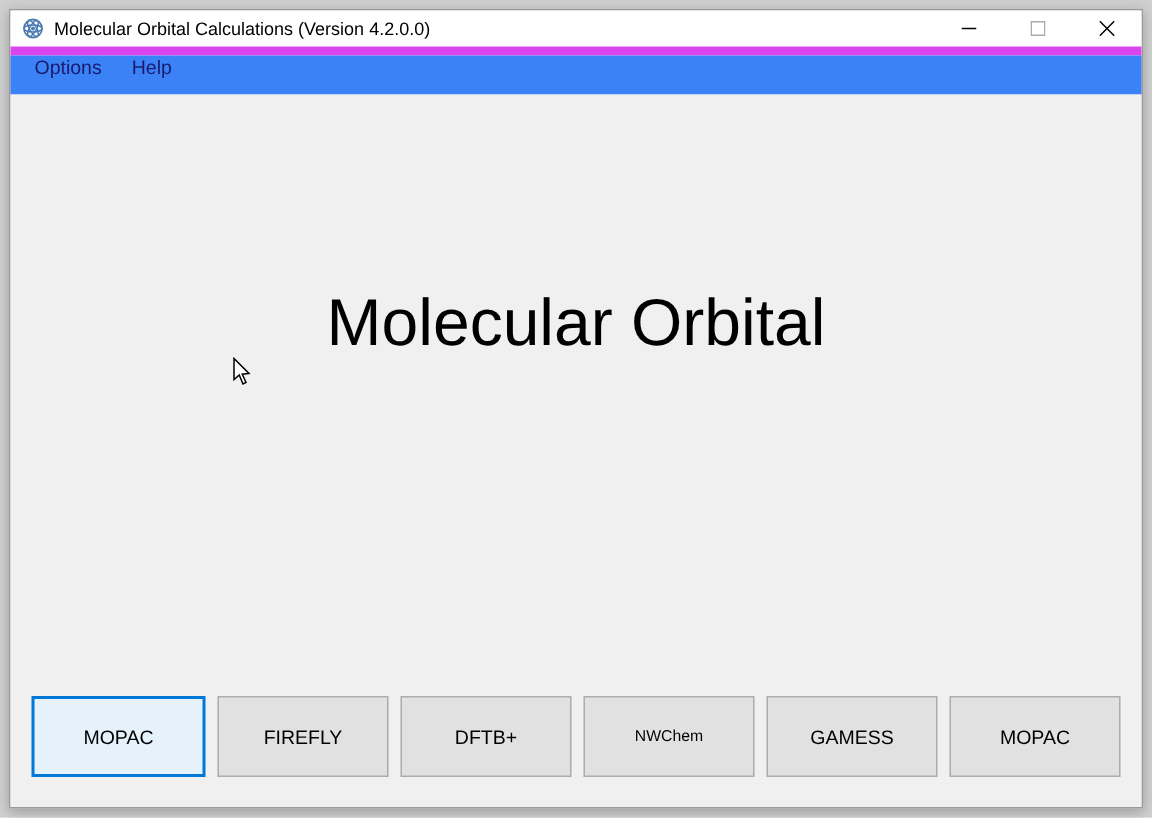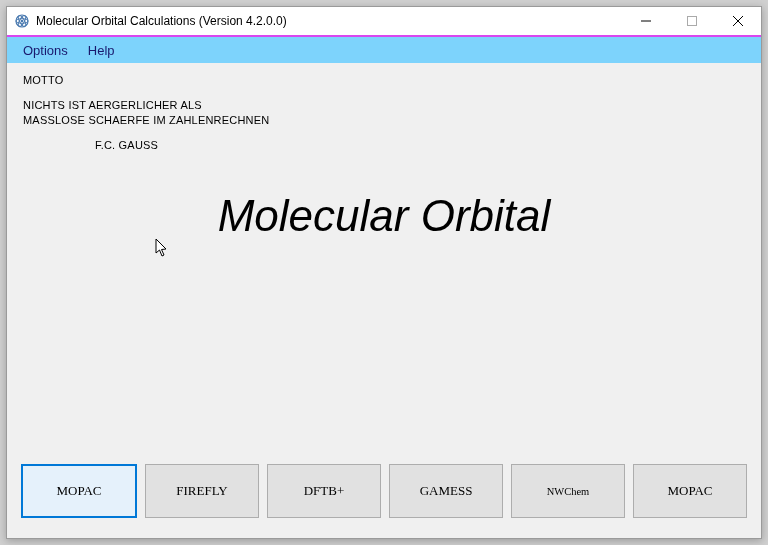--- a/index.html
+++ b/index.html
@@ -22,21 +22,21 @@
     box-shadow: 0 2px 8px rgba(0,0,0,0.25);
     display: flex;
     flex-direction: column;
   }
   .titlebar {
     height: 30px;
     background: #ffffff;
     display: flex;
     align-items: center;
     padding-left: 7px;
-    border-bottom: 2px solid #d946ef;
+    border-bottom: 6px solid #d946ef;
     flex: 0 0 auto;
   }
   .titlebar .app-icon {
     width: 16px; height: 16px;
     margin-right: 6px;
     display: inline-flex;
   }
   .titlebar .title {
     font-size: 12px;
     color: #000;
@@ -53,23 +53,23 @@
     display: flex;
     align-items: center;
     justify-content: center;
     font-size: 14px;
     color: #333;
   }
   .win-controls .ctl.max { color: #aaa; }
   .win-controls .ctl.close svg { stroke: #000; }
   .menubar {
     height: 26px;
-    background: #7dd3fc;
-    display: flex;
-    align-items: center;
+    background: #3b82f6;
+    display: flex;
+    align-items: flex-start;
     padding-left: 16px;
     gap: 20px;
     flex: 0 0 auto;
     font-size: 13px;
     color: #1a1a6e;
   }
   .menubar .menu-item {
     cursor: default;
   }
   .client {
@@ -90,21 +90,20 @@
   .motto .author { margin-top: 10px; padding-left: 72px; }
   .big-title {
     position: absolute;
     left: 0; right: 0;
     top: 128px;
     text-align: center;
     font-size: 44px;
     line-height: 1.12;
     color: #000;
     font-weight: 400;
-    font-style: italic;
   }
   .cursor {
     position: absolute;
     left: 148px;
     top: 175px;
     width: 14px; height: 20px;
     pointer-events: none;
   }
   .button-row {
     position: absolute;
@@ -116,21 +115,21 @@
   }
   .eng-btn {
     flex: 1 1 0;
     height: 54px;
     background: #e1e1e1;
     border: 1px solid #adadad;
     display: flex;
     align-items: center;
     justify-content: center;
     font-size: 13px;
-    font-family: Liberation Serif, serif;
+    font-family: Liberation Sans, sans-serif;
     color: #000;
     cursor: default;
   }
   .eng-btn.small { font-size: 10.5px; }
   .eng-btn.selected {
     border: 2px solid #0078d7;
     background: #e5f1fb;
   }
 </style>
 </head>
@@ -169,40 +168,34 @@
     </div>
   </div>
 
   <div class="menubar">
     <span class="menu-item">Options</span>
     <span class="menu-item">Help</span>
   </div>
 
   <div class="client">
 
-    <div class="motto">
-      <div class="mlabel">MOTTO</div>
-      <div>NICHTS IST AERGERLICHER ALS</div>
-      <div>MASSLOSE SCHAERFE IM ZAHLENRECHNEN</div>
-      <div class="author">F.C. GAUSS</div>
-    </div>
 
     <div class="big-title">
       <div>Molecular Orbital</div>
     </div>
 
     <div class="cursor">
       <svg viewBox="0 0 14 20" width="14" height="20">
         <path d="M1 1 L1 15 L4.5 12 L7 18 L9 17 L6.5 11.5 L11 11 Z" fill="#ffffff" stroke="#000" stroke-width="1"></path>
       </svg>
     </div>
 
     <div class="button-row">
       <div class="eng-btn selected">MOPAC</div>
       <div class="eng-btn">FIREFLY</div>
       <div class="eng-btn">DFTB+</div>
+      <div class="eng-btn small">NWChem</div>
       <div class="eng-btn">GAMESS</div>
-      <div class="eng-btn small">NWChem</div>
       <div class="eng-btn">MOPAC</div>
     </div>
 
   </div>
 </div>
 
 </body></html>

